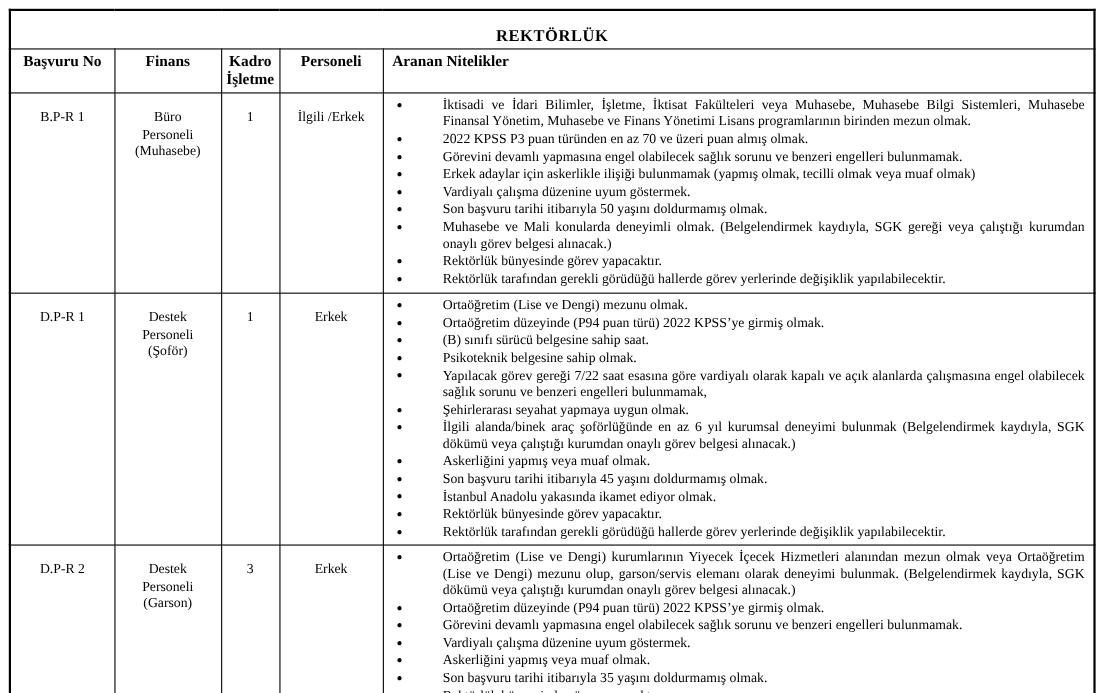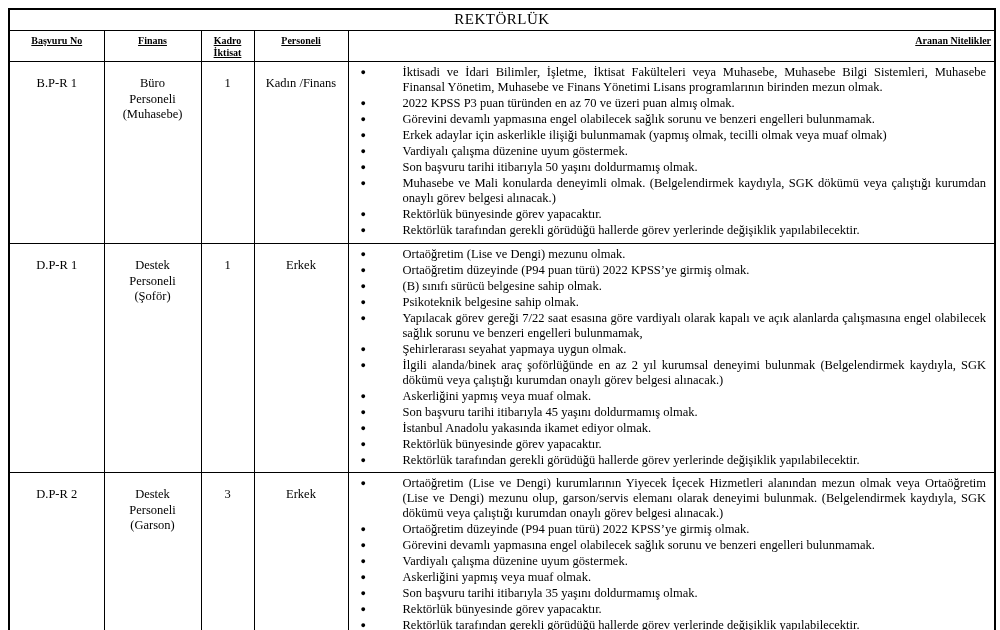--- a/index.html
+++ b/index.html
@@ -27,38 +27,37 @@
     table-layout: fixed;
     border: 2px solid #000000;
   }
   table.announcement td, table.announcement th {
     border: 1px solid #000000;
     box-sizing: border-box;
     overflow: hidden;
   }
   .title-cell {
     text-align: center;
-    font-weight: normal;
+    font-weight: bold;
     font-size: 15px;
     letter-spacing: 0.5px;
     height: 20px;
-    padding: 1px 0 2px 0;
+    padding: 15px 0 2px 0;
   }
   tr.header-row th {
-    font-size: 10px;
+    font-size: 14px;
     font-weight: bold;
     vertical-align: top;
     padding: 4px 3px 3px 3px;
     text-align: center;
     line-height: 1.15;
     height: 28px;
-    text-decoration: underline;
   }
   tr.header-row th.col-nitelikler {
-    text-align: right;
+    text-align: left;
     padding-left: 8px;
   }
   tr.body-row td {
     vertical-align: top;
     font-size: 12.5px;
   }
   td.c-no, td.c-unvan, td.c-kadro, td.c-cinsiyet {
     text-align: center;
     padding-top: 14px;
   }
@@ -107,63 +106,63 @@
       <col style="width:94px">
       <col style="width:647px">
     </colgroup>
     <tbody>
       <tr>
         <td class="title-cell" colspan="5">REKTÖRLÜK</td>
       </tr>
       <tr class="header-row">
         <th class="col-no">Başvuru No</th>
         <th class="col-unvan">Finans</th>
-        <th class="col-kadro">Kadro İktisat</th>
+        <th class="col-kadro">Kadro İşletme</th>
         <th class="col-cinsiyet">Personeli</th>
         <th class="col-nitelikler">Aranan Nitelikler</th>
       </tr>
 
       <tr class="body-row row-1">
         <td class="c-no">B.P-R 1</td>
         <td class="c-unvan">
           <span class="unvan-wrap">Büro Personeli (Muhasebe)</span>
         </td>
         <td class="c-kadro">1</td>
-        <td class="c-cinsiyet">Kadın /Finans</td>
+        <td class="c-cinsiyet">İlgili /Erkek</td>
         <td class="c-nitelikler">
           <ul class="req-list">
               <li>İktisadi ve İdari Bilimler, İşletme, İktisat Fakülteleri veya Muhasebe, Muhasebe Bilgi Sistemleri, Muhasebe Finansal Yönetim, Muhasebe ve Finans Yönetimi Lisans programlarının birinden mezun olmak.</li>
               <li>2022 KPSS P3 puan türünden en az 70 ve üzeri puan almış olmak.</li>
               <li>Görevini devamlı yapmasına engel olabilecek sağlık sorunu ve benzeri engelleri bulunmamak.</li>
               <li>Erkek adaylar için askerlikle ilişiği bulunmamak (yapmış olmak, tecilli olmak veya muaf olmak)</li>
               <li>Vardiyalı çalışma düzenine uyum göstermek.</li>
               <li>Son başvuru tarihi itibarıyla 50 yaşını doldurmamış olmak.</li>
-              <li>Muhasebe ve Mali konularda deneyimli olmak. (Belgelendirmek kaydıyla, SGK dökümü veya çalıştığı kurumdan onaylı görev belgesi alınacak.)</li>
+              <li>Muhasebe ve Mali konularda deneyimli olmak. (Belgelendirmek kaydıyla, SGK gereği veya çalıştığı kurumdan onaylı görev belgesi alınacak.)</li>
               <li>Rektörlük bünyesinde görev yapacaktır.</li>
               <li>Rektörlük tarafından gerekli görüdüğü hallerde görev yerlerinde değişiklik yapılabilecektir.</li>
             </ul>
         </td>
       </tr>
 
       <tr class="body-row row-2">
         <td class="c-no">D.P-R 1</td>
         <td class="c-unvan">
           <span class="unvan-wrap">Destek Personeli (Şoför)</span>
         </td>
         <td class="c-kadro">1</td>
         <td class="c-cinsiyet">Erkek</td>
         <td class="c-nitelikler">
           <ul class="req-list">
               <li>Ortaöğretim (Lise ve Dengi) mezunu olmak.</li>
               <li>Ortaöğretim düzeyinde (P94 puan türü) 2022 KPSS’ye girmiş olmak.</li>
-              <li>(B) sınıfı sürücü belgesine sahip olmak.</li>
+              <li>(B) sınıfı sürücü belgesine sahip saat.</li>
               <li>Psikoteknik belgesine sahip olmak.</li>
               <li>Yapılacak görev gereği 7/22 saat esasına göre vardiyalı olarak kapalı ve açık alanlarda çalışmasına engel olabilecek sağlık sorunu ve benzeri engelleri bulunmamak,</li>
               <li>Şehirlerarası seyahat yapmaya uygun olmak.</li>
-              <li>İlgili alanda/binek araç şoförlüğünde en az 2 yıl kurumsal deneyimi bulunmak (Belgelendirmek kaydıyla, SGK dökümü veya çalıştığı kurumdan onaylı görev belgesi alınacak.)</li>
+              <li>İlgili alanda/binek araç şoförlüğünde en az 6 yıl kurumsal deneyimi bulunmak (Belgelendirmek kaydıyla, SGK dökümü veya çalıştığı kurumdan onaylı görev belgesi alınacak.)</li>
               <li>Askerliğini yapmış veya muaf olmak.</li>
               <li>Son başvuru tarihi itibarıyla 45 yaşını doldurmamış olmak.</li>
               <li>İstanbul Anadolu yakasında ikamet ediyor olmak.</li>
               <li>Rektörlük bünyesinde görev yapacaktır.</li>
               <li>Rektörlük tarafından gerekli görüdüğü hallerde görev yerlerinde değişiklik yapılabilecektir.</li>
             </ul>
         </td>
       </tr>
 
       <tr class="body-row row-3">

